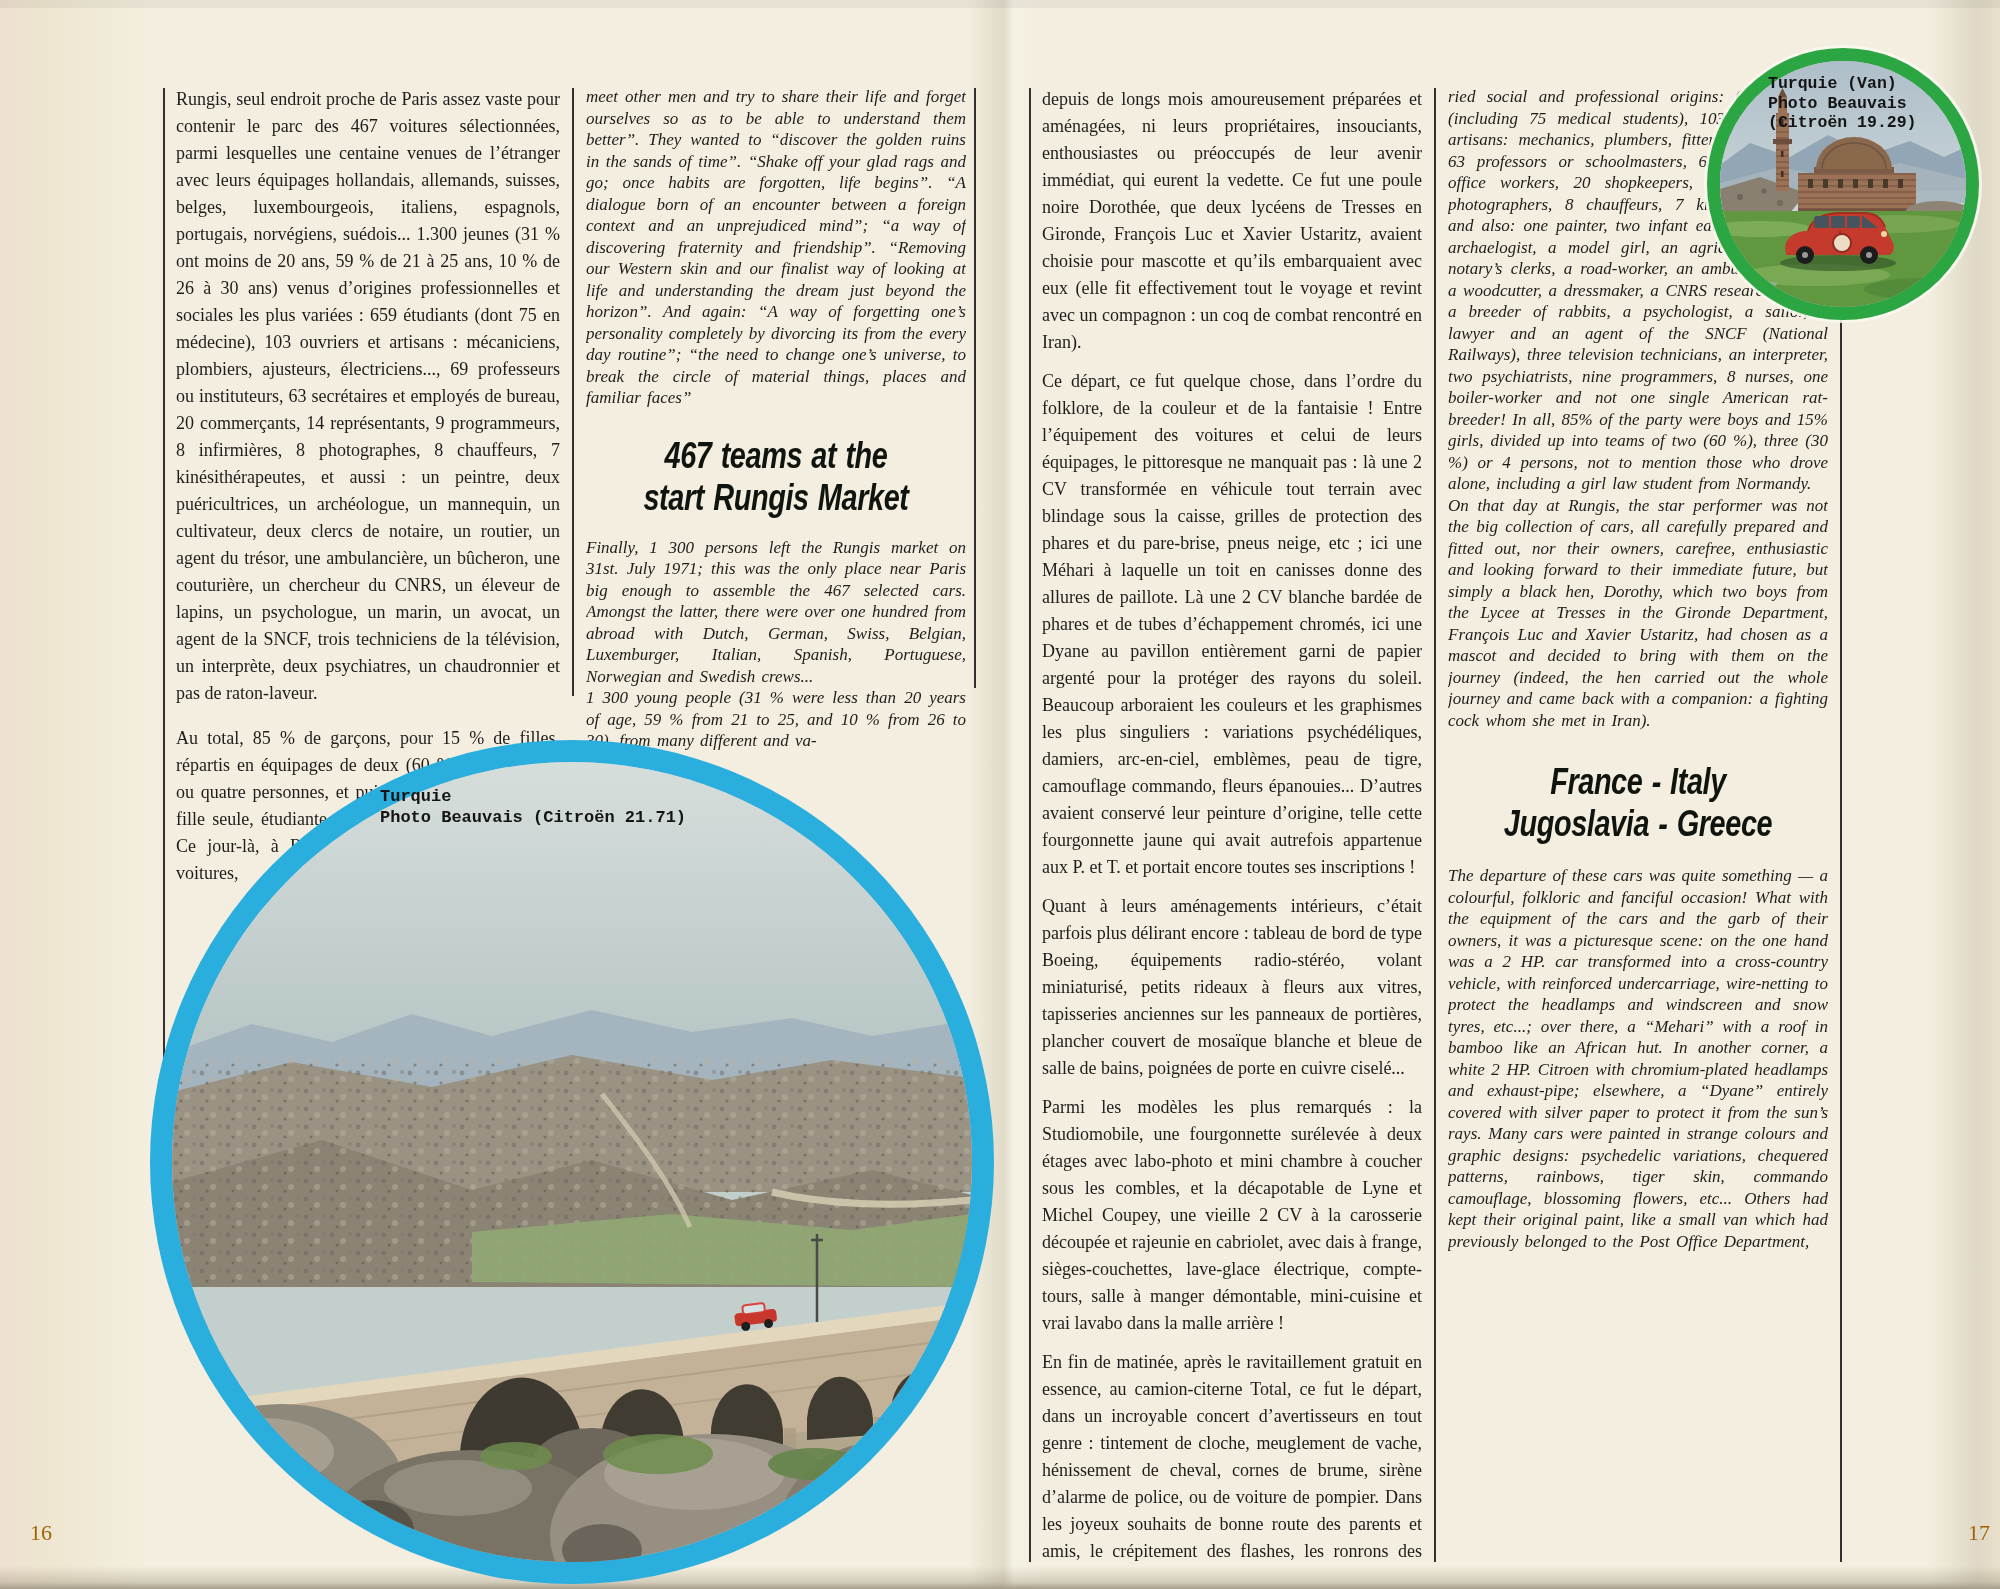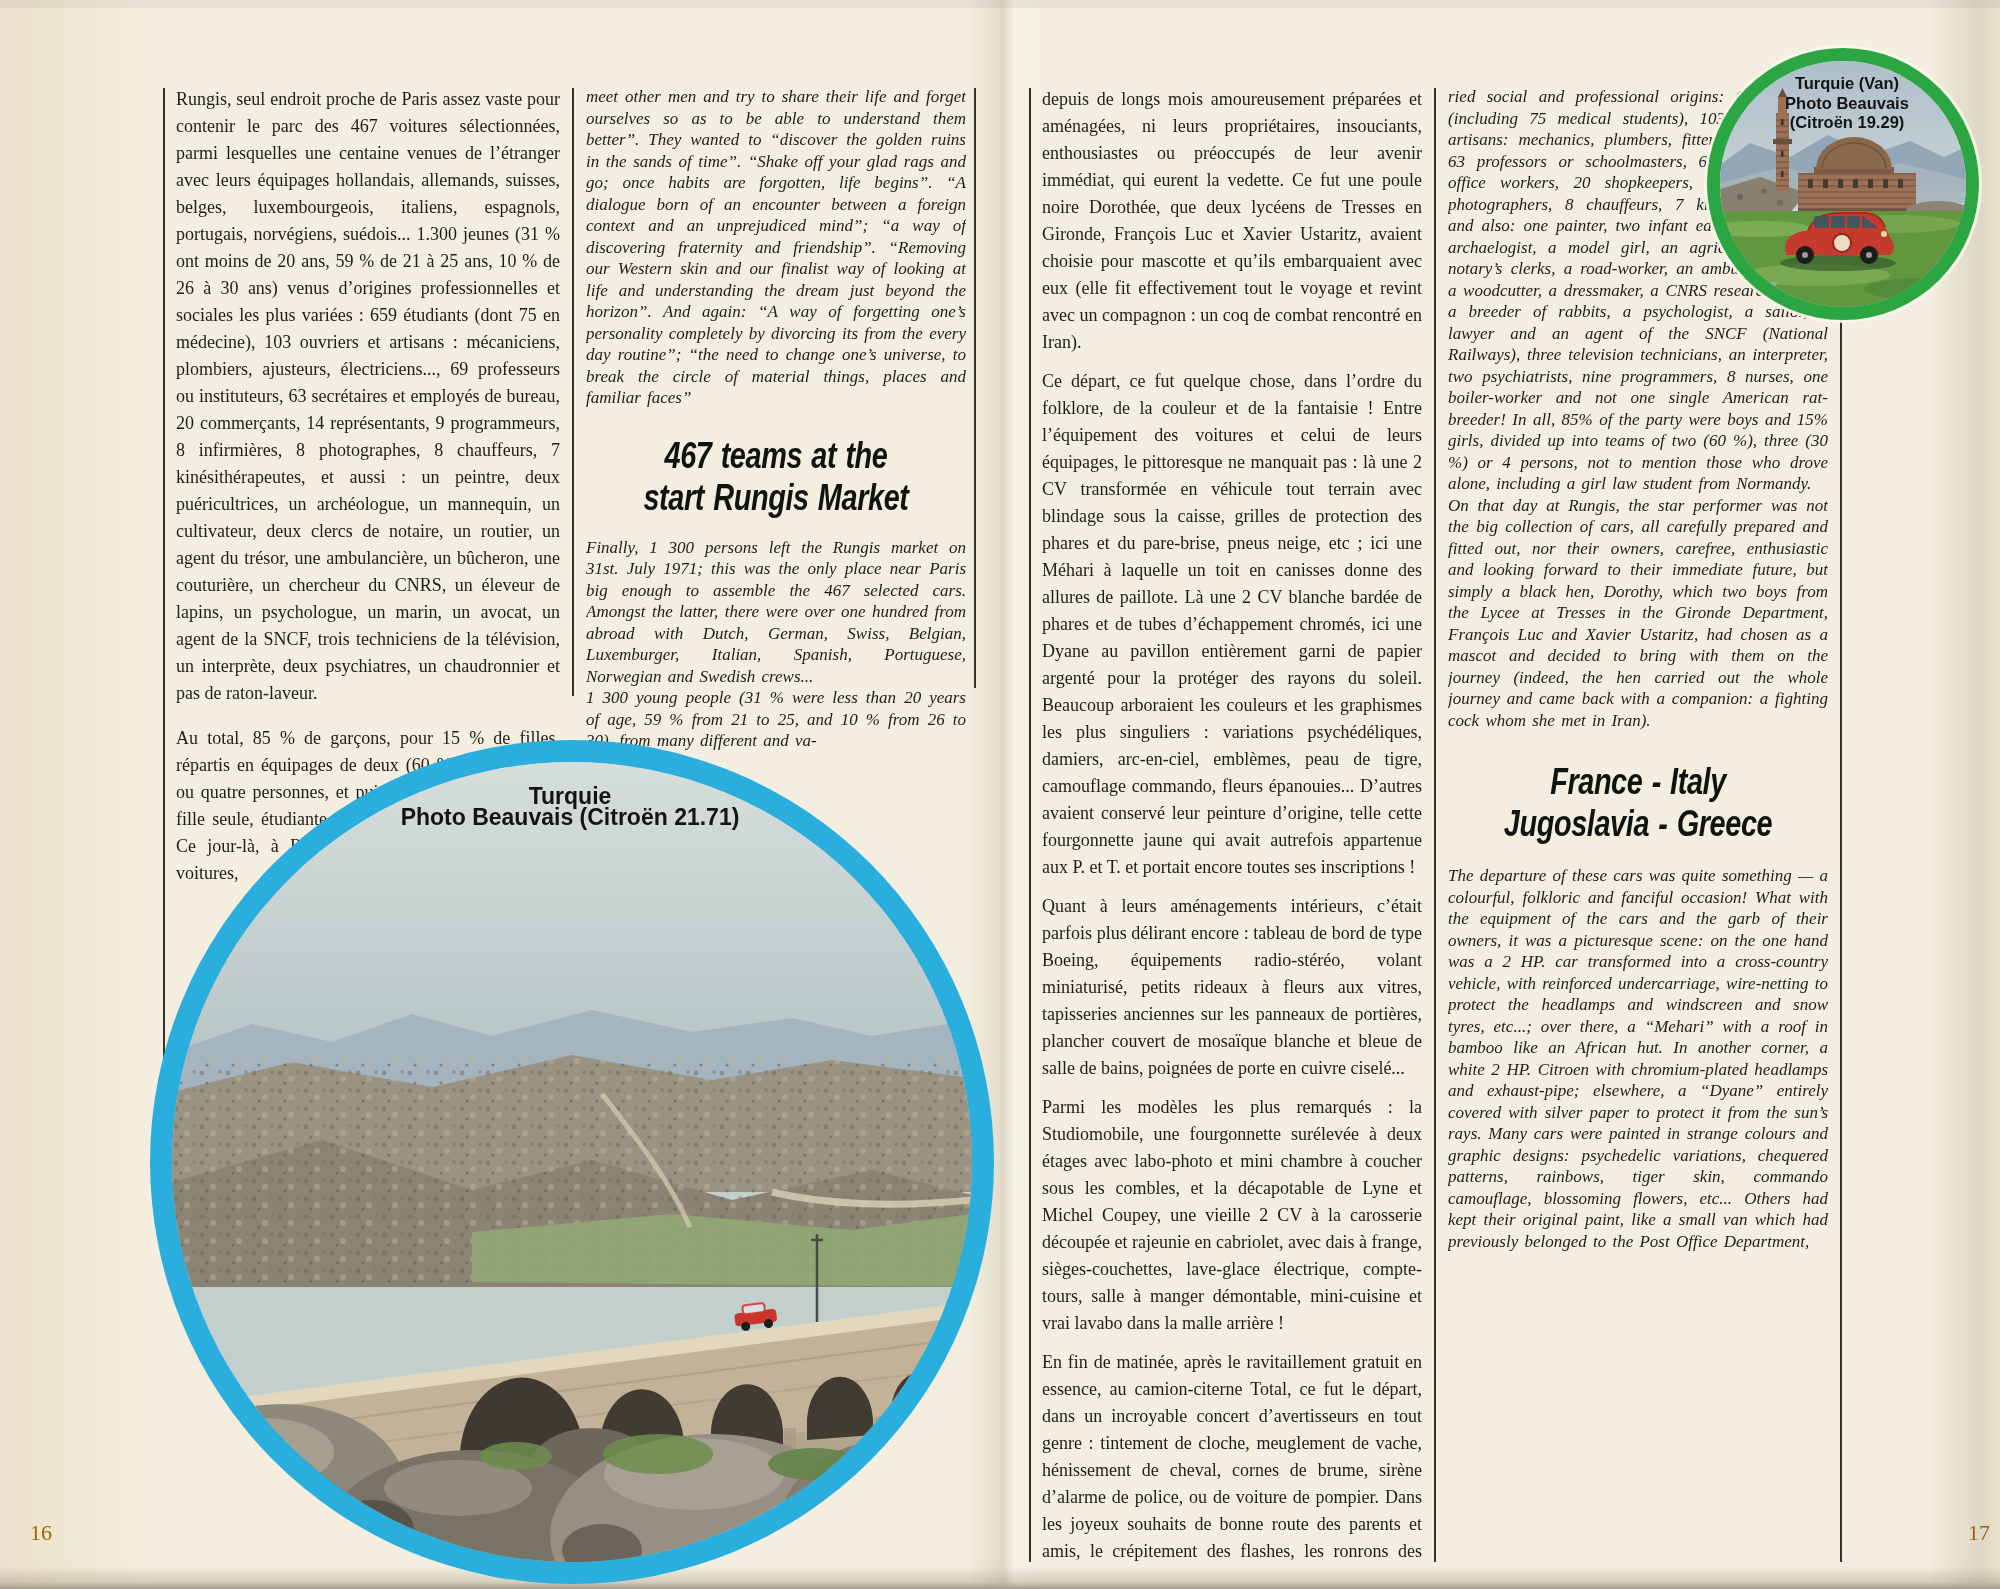--- a/index.html
+++ b/index.html
@@ -38,23 +38,23 @@
     transform:scaleX(.78);transform-origin:50% 50%;}
   .heading-1{margin:26px 0 18px;}
   .heading-2{margin:30px 0 20px;}
 
   .photo-circle{position:absolute;border-radius:50%;}
   .bridge-circle{left:150px;top:740px;width:844px;height:844px;background:#2aaede;}
   .bridge-inner{position:absolute;left:22px;top:22px;width:800px;height:800px;border-radius:50%;overflow:hidden;background:#c3cfcd;}
   .van-circle{left:1707px;top:48px;width:272px;height:272px;background:#2ca643;box-shadow:0 0 0 3px rgba(250,248,238,.9);}
   .van-inner{position:absolute;left:13px;top:13px;width:246px;height:246px;border-radius:50%;overflow:hidden;background:#b7c4cd;}
 
-  .photo-caption{position:absolute;font-family:Liberation Sans, sans-serif;font-weight:700;
-    color:#141414;text-align:center;z-index:5;}
-  .bridge-caption{left:380px;top:786px;width:380px;font-size:23px;line-height:21px;}
+  .photo-caption{position:absolute;font-family:Liberation Mono, monospace;font-weight:700;
+    color:#141414;z-index:5;}
+  .bridge-caption{left:380px;top:786px;width:380px;font-size:17px;line-height:21px;}
   .van-caption{left:1768px;top:74px;width:158px;font-size:16.5px;line-height:19.5px;}
 
   .page-number{position:absolute;font-size:22px;color:#a16207;}
   .page-number-left{left:30px;top:1520px;}
   .page-number-right{left:1968px;top:1520px;}
 </style>
 </head>
 <body>
 
 <div class="edge edge-left"></div>

